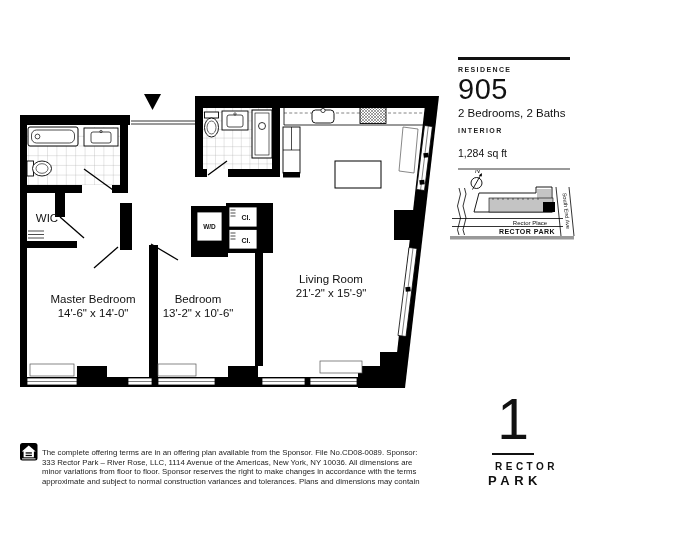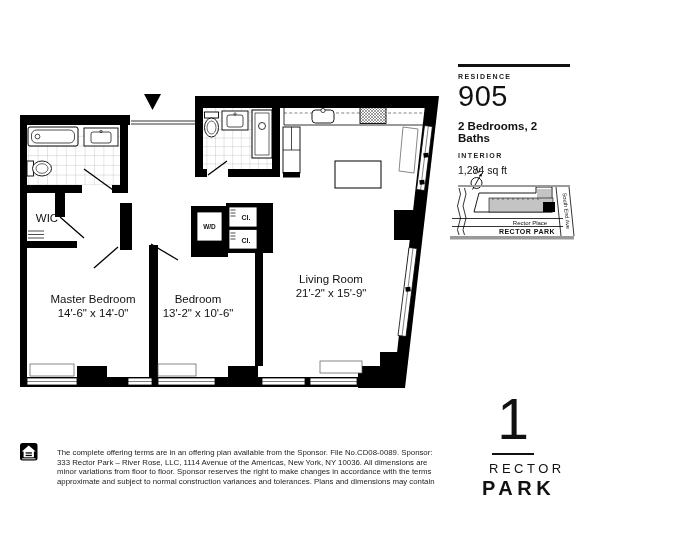--- a/index.html
+++ b/index.html
@@ -1,39 +1,39 @@
 <!DOCTYPE html>
 <html><head>
 <meta charset="utf-8">
 <style>
   html,body{margin:0;padding:0;background:#fff;}
   #page{position:relative;width:686px;height:550px;background:#fff;overflow:hidden;
         font-family:"Liberation Sans",sans-serif;color:#111;}
   svg text{font-family:"Liberation Sans",sans-serif;}
 
   
-  #info{position:absolute;left:458px;top:64px;width:112px;}
+  #info{position:absolute;left:458px;top:57px;width:112px;}
   #info .bar{border-top:3px solid #111;margin-bottom:6px;}
   #info .lbl{font-size:7px;font-weight:700;letter-spacing:1.4px;color:#222;}
   #info .num{font-size:29px;font-weight:400;line-height:1.0;margin-top:2px;letter-spacing:.5px;}
-  #info .bb{font-size:11.5px;font-weight:700;margin-top:9px;}
+  #info .bb{font-size:11.5px;font-weight:400;margin-top:3px;}
   #info .lbl2{font-size:7px;font-weight:700;letter-spacing:1.4px;color:#222;margin-top:8px;}
-  #info .area{font-size:10.5px;line-height:1.35;margin-top:4px;}
+  #info .area{font-size:10.5px;line-height:1.35;margin-top:12px;}
   #info .div{border-top:2px solid #9a9a9a;margin-top:8px;}
 
   
   #disc{position:absolute;left:42px;top:448px;width:412px;font-size:7.8px;
-        line-height:1.23;color:#222;margin-left:15px;}
+        line-height:1.23;color:#222;}
 
   
   #brand{position:absolute;left:478px;top:392px;width:70px;text-align:center;}
   #brand .one{font-size:57px;line-height:0.98;font-weight:400;}
   #brand .rule{width:42px;border-top:2.5px solid #111;margin:5px auto 6px auto;}
-  #brand .r1{font-size:13px;font-weight:400;letter-spacing:3.5px;margin-left:11px;}
-  #brand .r2{font-size:20px;font-weight:600;letter-spacing:4.5px;margin-left:4px;margin-top:1px;}
+  #brand .r1{font-size:10px;font-weight:700;letter-spacing:3.5px;margin-left:17px;}
+  #brand .r2{font-size:13px;font-weight:600;letter-spacing:4.5px;margin-left:4px;margin-top:1px;}
 </style>
 </head>
 <body>
 
 <div id="page">
 
   
   <svg width="686" height="550" viewBox="0 0 686 550">
     <defs>
       <pattern id="tile9" width="9.4" height="9.7" patternUnits="userSpaceOnUse">

